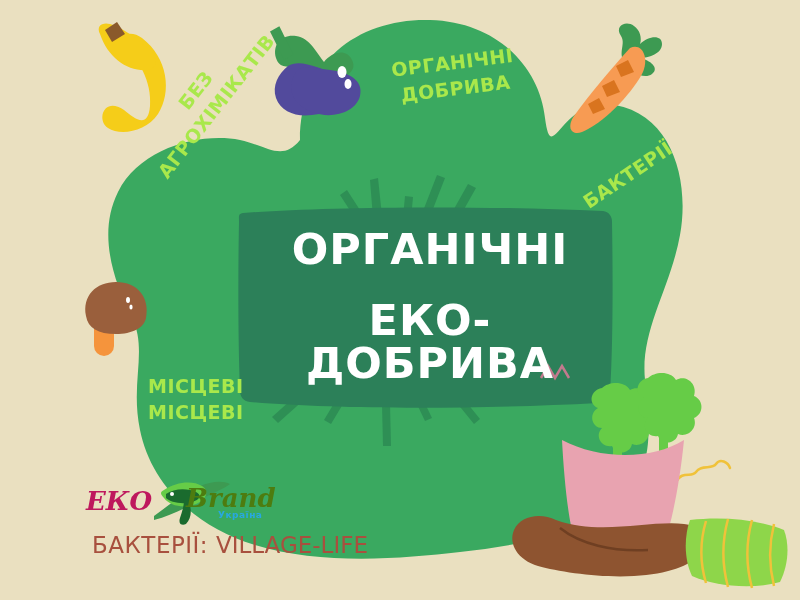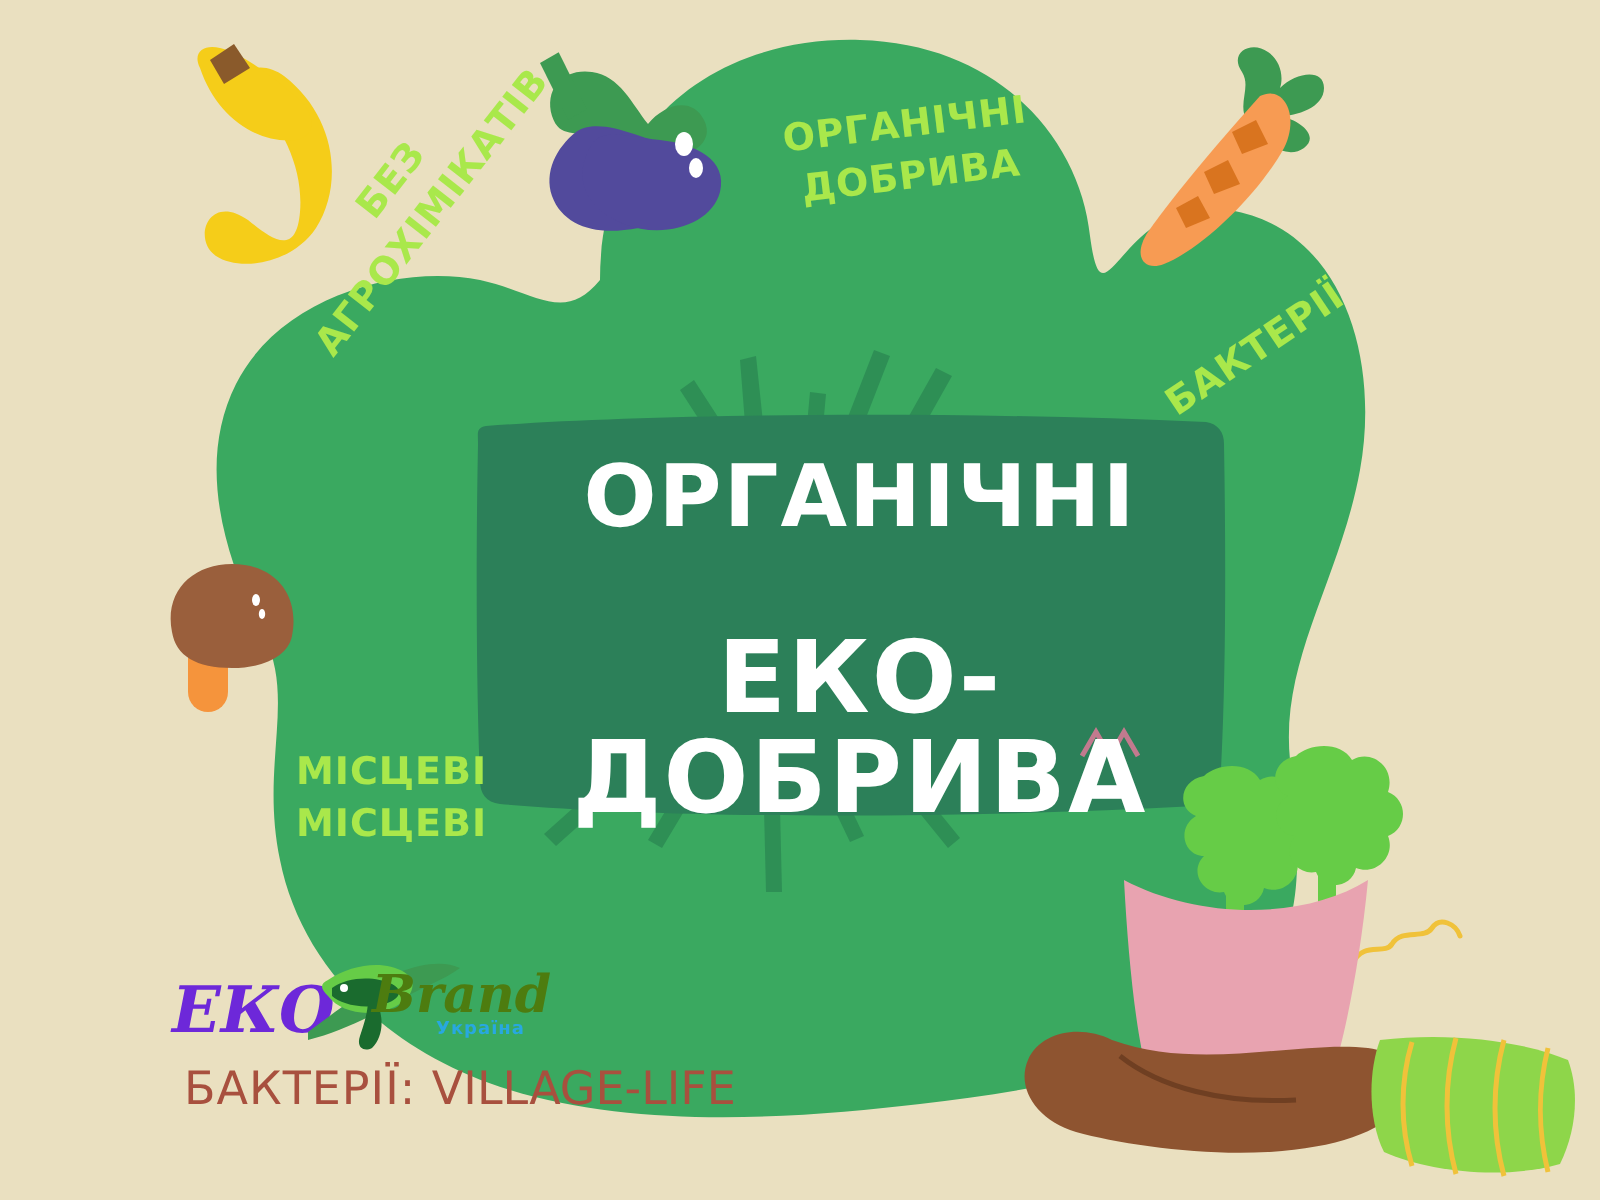--- a/index.html
+++ b/index.html
@@ -78,23 +78,23 @@
     letter-spacing: 1px;
     user-select: none;
   }
   #headline .l1 {
     display: block;
     font-size: 43px;
     line-height: 1.0;
   }
   #headline .l2 {
     display: block;
-    font-size: 50px;
+    font-size: 43px;
     line-height: 1.0;
-    margin-top: 43px;
+    margin-top: 28px;
   }
 
   
   #promo {
     position: absolute;
     left: 92px;
     top: 532px;
     color: #a8503e;
     font-family: "DejaVu Sans", sans-serif;
     font-size: 23px;
@@ -111,25 +111,25 @@
     position: absolute;
     left: 86px;
     top: 476px;
     width: 180px;
     height: 52px;
   }
   #logo-eko {
     position: absolute;
     left: 0px;
     top: 10px;
-    color: #6d28d9;
+    color: #be185d;
     font-family: "DejaVu Serif", serif;
     font-weight: bold;
     font-style: italic;
-    font-size: 32px;
+    font-size: 26px;
   }
   #logo-brand {
     position: absolute;
     left: 100px;
     top: 7px;
     color: #4d7c0f;
     font-family: "DejaVu Serif", serif;
     font-weight: bold;
     font-style: italic;
     font-size: 26px;

